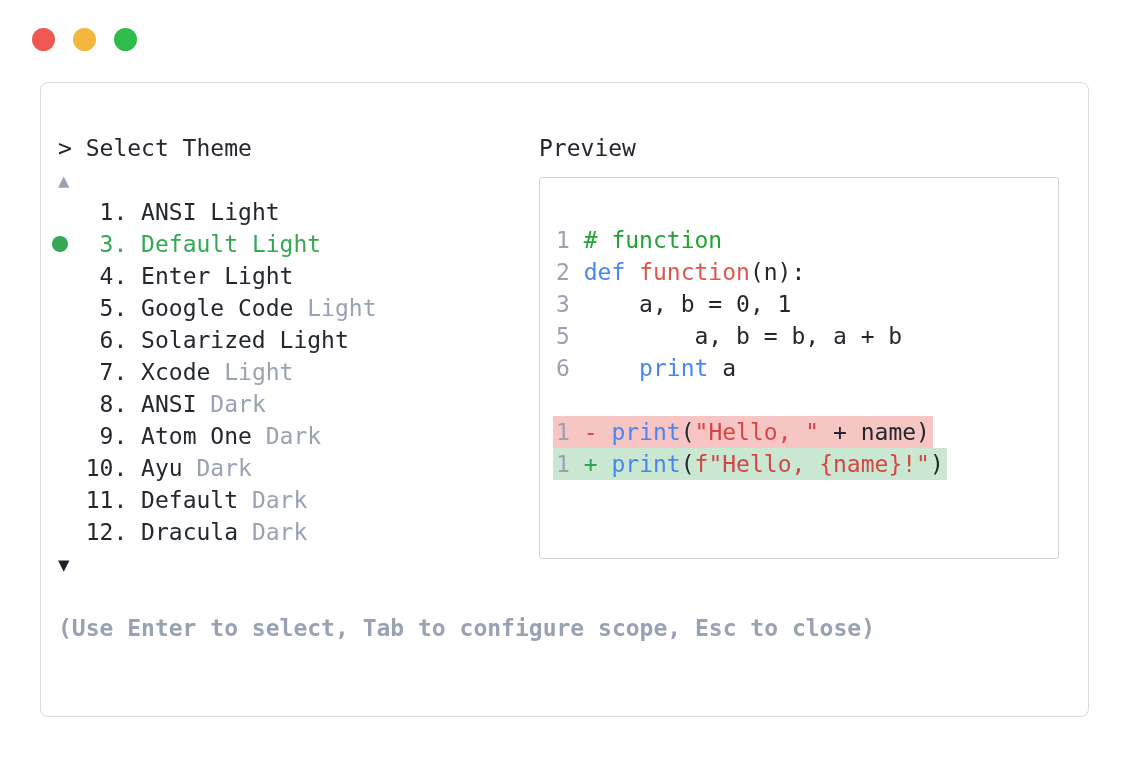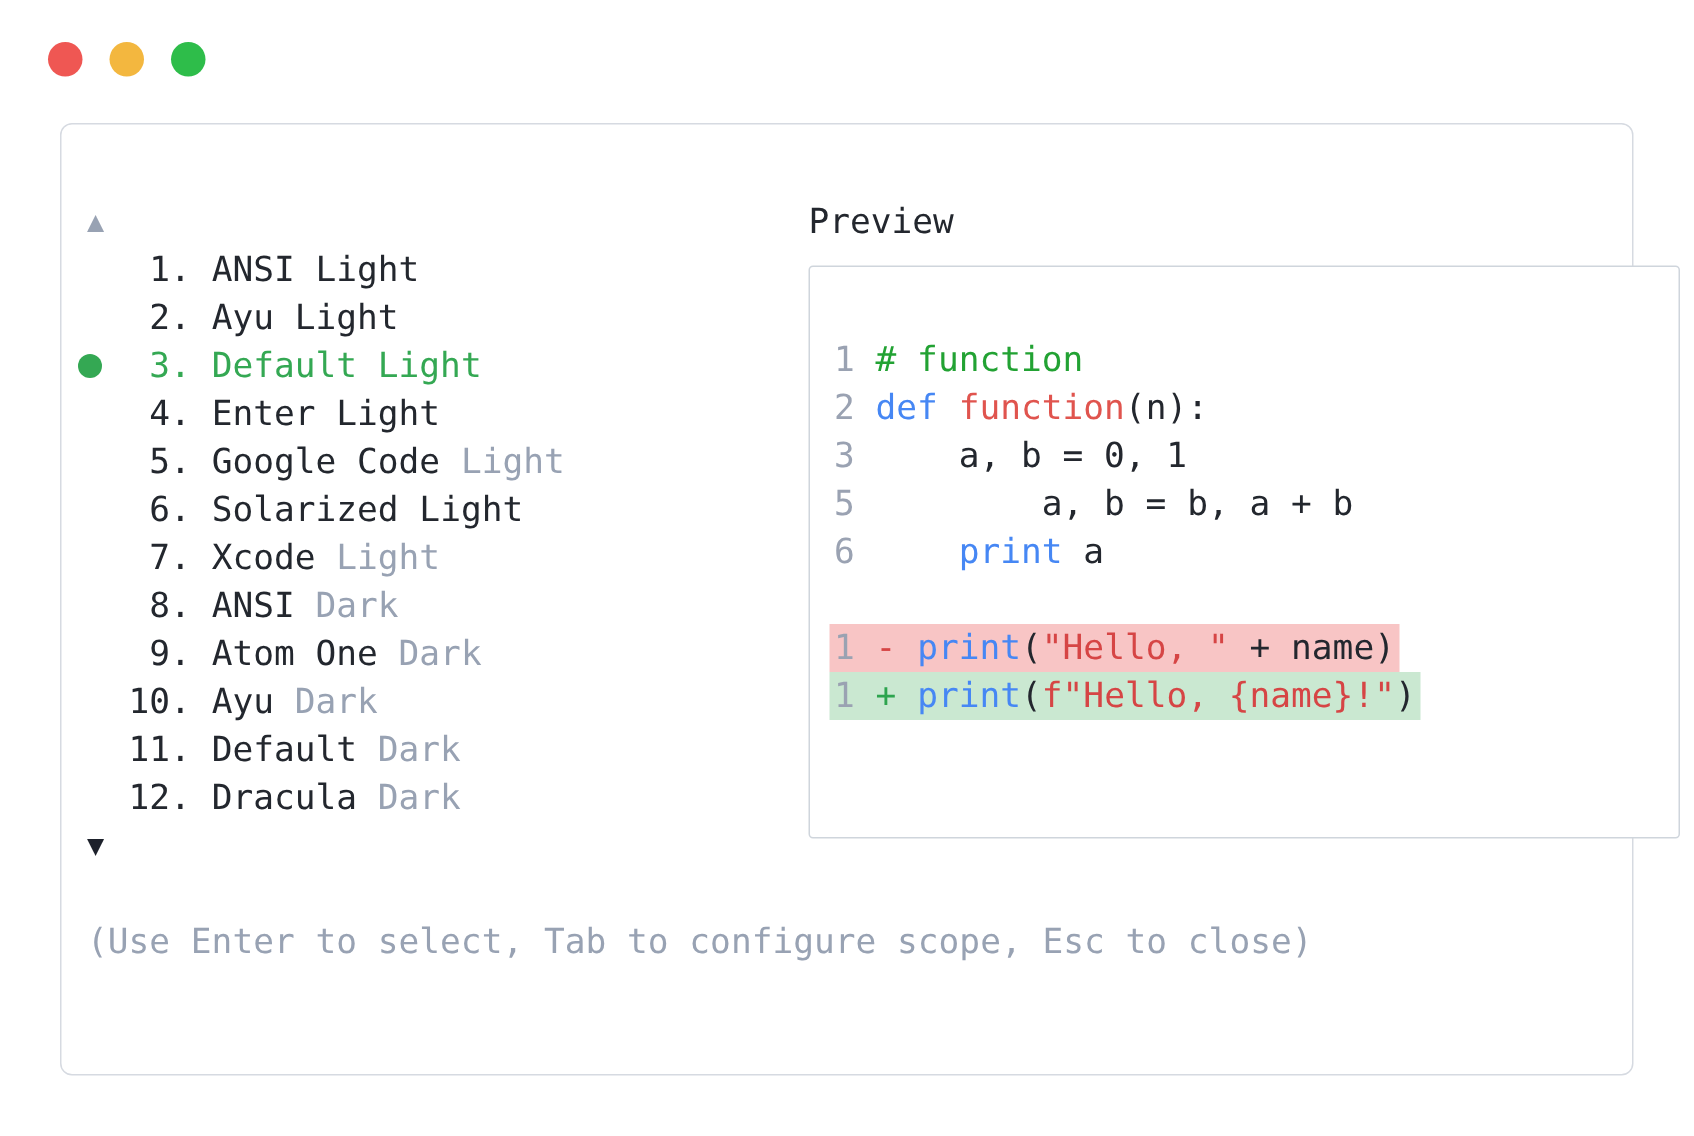--- a/index.html
+++ b/index.html
@@ -37,29 +37,29 @@
   .arrow.up   { color: var(--muted); }
   .arrow.down { color: #1d212b; }
   .row { position: relative; height: 32px; line-height: 32px; white-space: pre; font-size: 23px; }
   .row .dot {
     position: absolute; left: -6px; top: 8px;
     width: 16px; height: 16px; border-radius: 50%;
     background: var(--green);
   }
   .row .variant.muted { color: var(--muted); }
   .row.sel, .row.sel .variant { color: var(--green); }
-  .footer { color: var(--muted); }
+  .footer { color: var(--muted); font-weight: bold; }
   .blank { height: 32px; }
 
   
   .rightcol { position: absolute; left: 498px; top: 49px; }
   .plabel { color: var(--dark); }
   .pbox {
     margin-top: 13px;
-    width: 581px; height: 382px;
+    width: 520px; height: 382px;
     box-sizing: border-box;
     border: 1.5px solid var(--preview-border);
     border-radius: 3px;
     padding: 46px 0 0 16px;
     overflow: hidden;
     background: #ffffff;
   }
   .cline { height: 32px; line-height: 32px; white-space: pre; font-size: 23px; }
   .cbg { display: inline-block; line-height: 32px; padding: 0 3px; margin-left: -3px; }
   .cbg.bg-del { background: var(--del-bg); }
@@ -81,24 +81,24 @@
 
   <div class="traffic">
     <span class="tl red"></span>
     <span class="tl yellow"></span>
     <span class="tl green"></span>
   </div>
 
   <div class="panel">
 
     <div class="leftcol">
+      <div class="line title">&gt; Select Theme</div>
       <div class="line arrow up">▲</div>
       <div id="theme-list">
           <div class="row"><span>   1. </span><span>ANSI </span><span class="variant">Light</span></div>
-          <div class="row"><span>   2. </span><span>Ayu </span><span class="variant">Light</span></div>
           <div class="row sel"><span class="dot"></span><span>   3. </span><span>Default </span><span class="variant">Light</span></div>
           <div class="row"><span>   4. </span><span>Enter </span><span class="variant">Light</span></div>
           <div class="row"><span>   5. </span><span>Google Code </span><span class="variant muted">Light</span></div>
           <div class="row"><span>   6. </span><span>Solarized </span><span class="variant">Light</span></div>
           <div class="row"><span>   7. </span><span>Xcode </span><span class="variant muted">Light</span></div>
           <div class="row"><span>   8. </span><span>ANSI </span><span class="variant muted">Dark</span></div>
           <div class="row"><span>   9. </span><span>Atom One </span><span class="variant muted">Dark</span></div>
           <div class="row"><span>  10. </span><span>Ayu </span><span class="variant muted">Dark</span></div>
           <div class="row"><span>  11. </span><span>Default </span><span class="variant muted">Dark</span></div>
           <div class="row"><span>  12. </span><span>Dracula </span><span class="variant muted">Dark</span></div>

